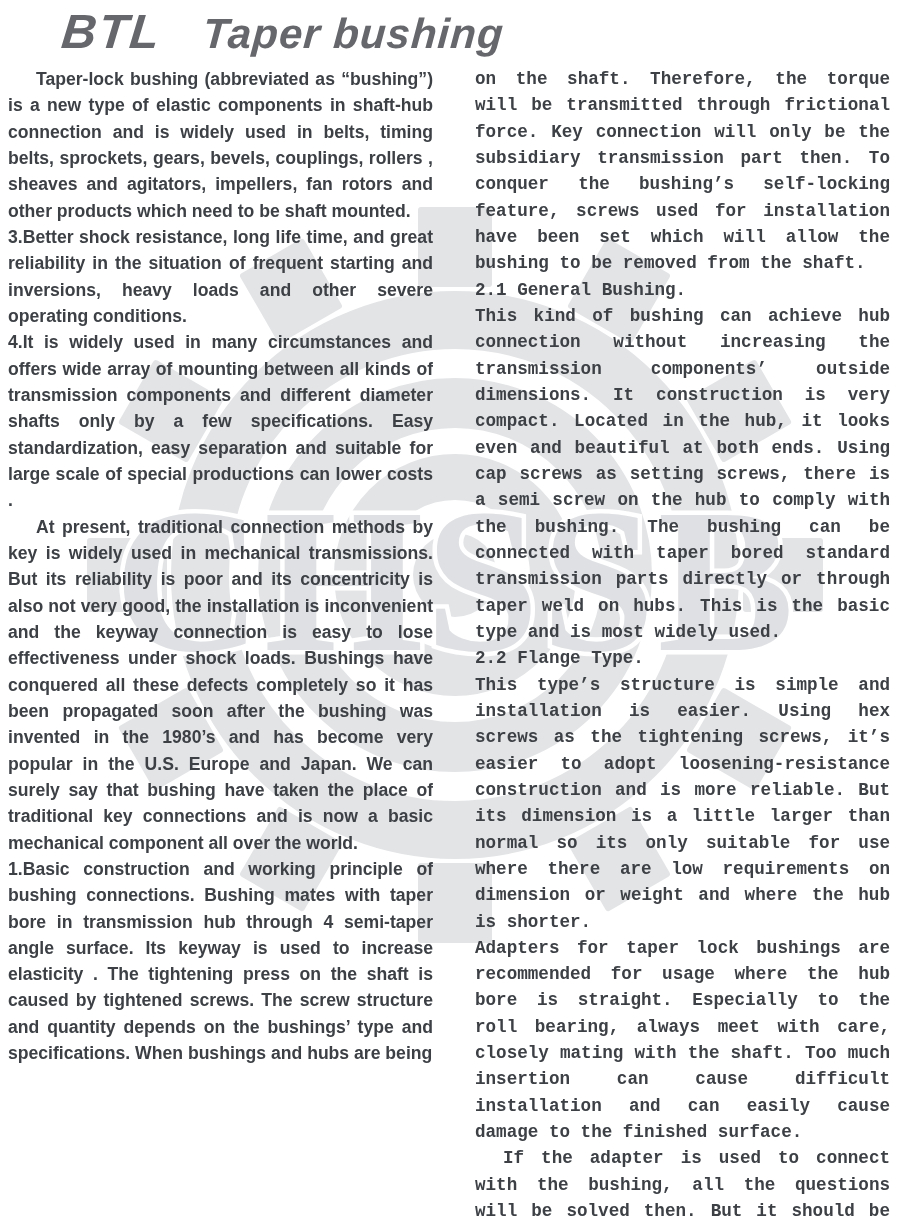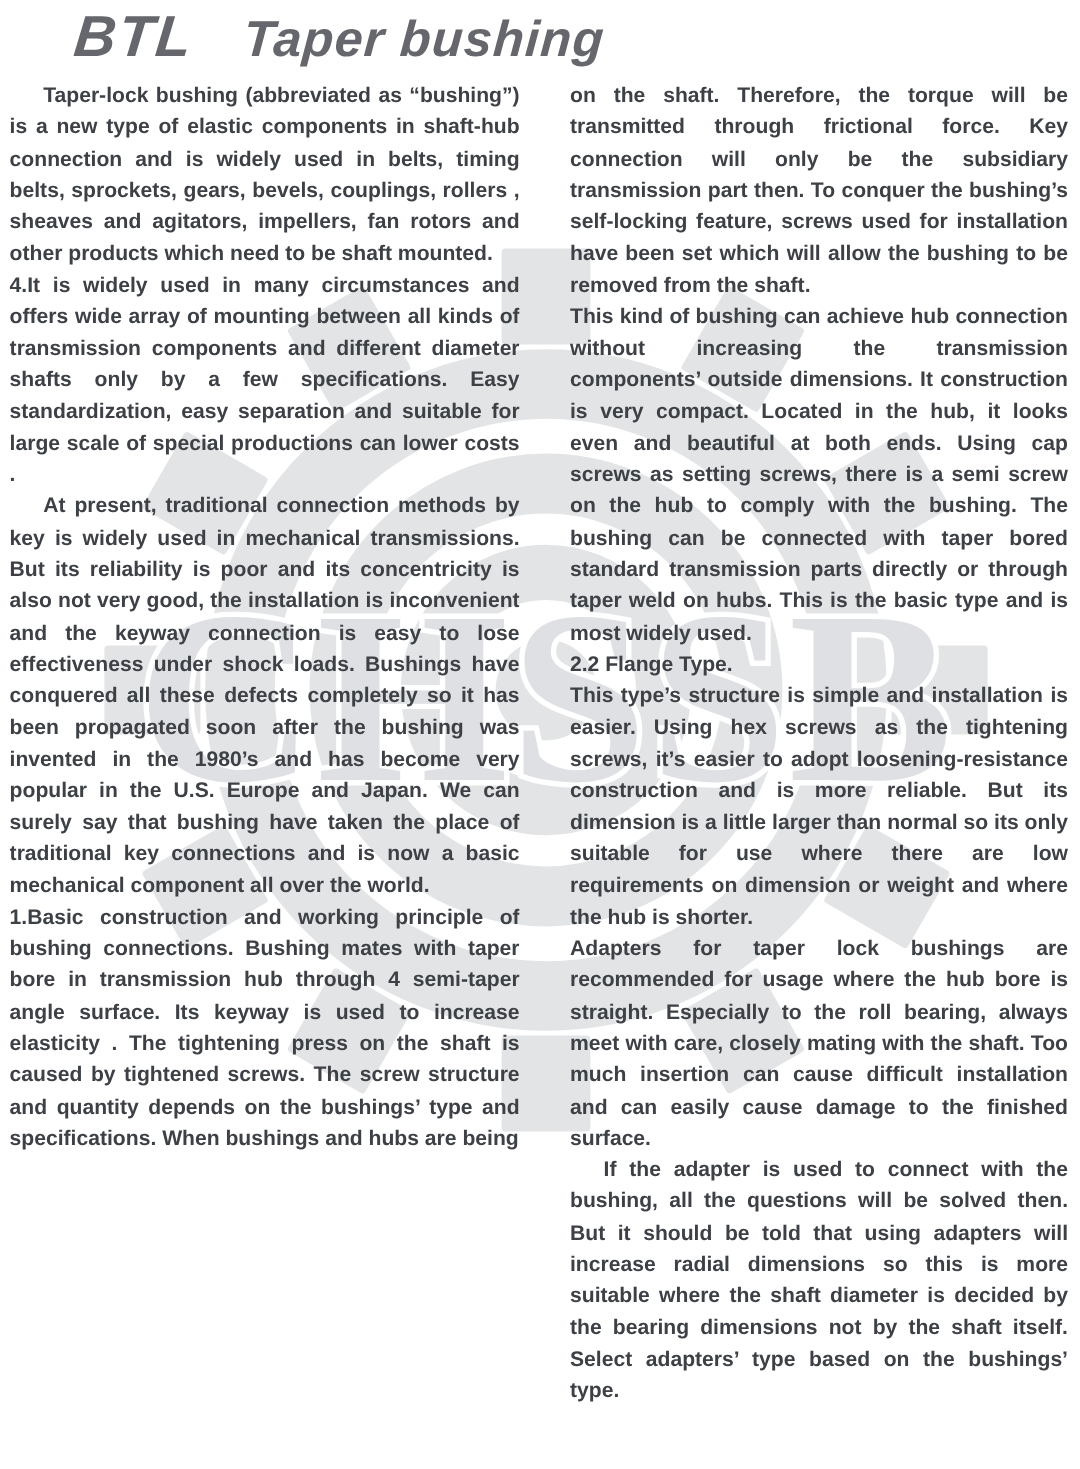--- a/index.html
+++ b/index.html
@@ -54,21 +54,21 @@
   }
   .cols {
     display: flex;
     justify-content: space-between;
     padding: 10px 10px 0 8px;
     box-sizing: border-box;
     width: 900px;
   }
   .col { overflow: hidden; height: 1158px; }
   .col.left  { width: 425px; }
-  .col.right { width: 415px; }
+  .col.right { width: 415px; font-family: Liberation Mono, monospace; }
   .para {
     margin: 0;
     font-size: 17.6px;
     line-height: 26.33px;
     font-weight: bold;
     color: #3d4146;
     text-align: justify;
     word-break: normal;
   }
   .para.indent { text-indent: 28px; }
@@ -132,26 +132,28 @@
   <div class="content">
 
     <div class="masthead">
       <span class="brand">BTL</span>
       <span class="doc-title">Taper bushing</span>
     </div>
 
     <div class="cols">
       <div class="col left">
           <p class="para indent">Taper-lock bushing (abbreviated as “bushing”) is a new type of elastic components in shaft-hub connection and is widely used in belts, timing belts, sprockets, gears, bevels, couplings, rollers , sheaves and agitators, impellers, fan rotors and other products which need to be shaft mounted.</p>
+          <p class="para">3.Better shock resistance, long life time, and great reliability in the situation of frequent starting and inversions, heavy loads and other severe operating conditions.</p>
           <p class="para">4.It is widely used in many circumstances and offers wide array of mounting between all kinds of transmission components and different diameter shafts only by a few specifications. Easy standardization, easy separation and suitable for large scale of special productions can lower costs .</p>
           <p class="para indent">At present, traditional connection methods by key is widely used in mechanical transmissions. But its reliability is poor and its concentricity is also not very good, the installation is inconvenient and the keyway connection is easy to lose effectiveness under shock loads. Bushings have conquered all these defects completely so it has been propagated soon after the bushing was invented in the 1980’s and has become very popular in the U.S. Europe and Japan. We can surely say that bushing have taken the place of traditional key connections and is now a basic mechanical component all over the world.</p>
           <p class="para">1.Basic construction and working principle of bushing connections. Bushing mates with taper bore in transmission hub through 4 semi-taper angle surface. Its keyway is used to  increase elasticity . The tightening press on the shaft is caused by tightened screws. The screw structure and quantity depends on the bushings’ type and specifications. When bushings and hubs are being</p>
         </div>
       <div class="col right">
           <p class="para">on the shaft. Therefore, the torque will be transmitted through frictional force. Key connection will only be the subsidiary transmission part then. To conquer the bushing’s self-locking feature, screws used for installation have been set which will allow the bushing to be removed from the shaft.</p>
+          <p class="para">2.1 General Bushing.</p>
           <p class="para">This kind of bushing can achieve hub connection without increasing the transmission components’ outside dimensions. It construction is very compact. Located in the hub, it looks even and beautiful at both ends. Using cap screws as setting screws, there is a semi screw on the hub to comply with the bushing. The bushing can be connected with taper bored standard transmission parts directly or through taper weld on hubs. This is the basic type and is most widely used.</p>
           <p class="para">2.2 Flange Type.</p>
           <p class="para">This type’s structure is simple and installation is easier. Using hex screws as the tightening screws, it’s easier to adopt loosening-resistance construction and is more reliable. But its dimension is a little larger than normal so its only suitable for use where there are low requirements on dimension or weight and where the hub is shorter.</p>
           <p class="para">Adapters for taper lock bushings are recommended for usage where the hub bore is straight. Especially to the roll bearing, always meet with care, closely mating with the shaft. Too much insertion can cause difficult installation and can easily cause damage to the finished surface.</p>
           <p class="para indent">If the adapter is used to connect with the bushing, all the questions will be solved then. But it should be told that using adapters will increase radial dimensions so this is more suitable where the shaft diameter is decided by the bearing dimensions not by the shaft itself. Select adapters’ type based on the bushings’ type.</p>
         </div>
     </div>
 
   </div>
 </div>

